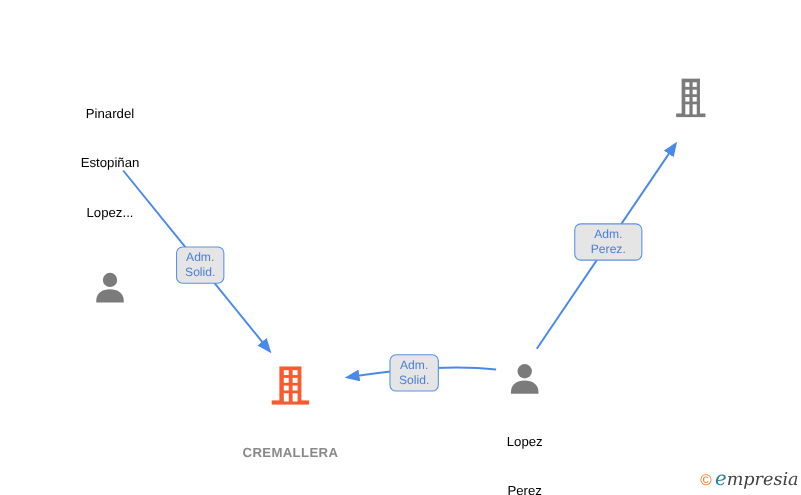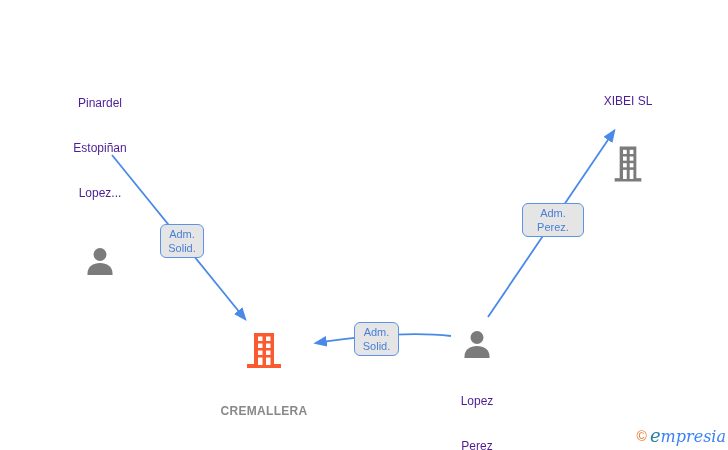--- a/index.html
+++ b/index.html
@@ -3,40 +3,40 @@
 <meta charset="utf-8">
 <style>
   html,body{margin:0;padding:0;background:#ffffff;}
   .canvas{
     position:relative;width:728px;height:450px;background:#ffffff;
     font-family:"Liberation Sans", sans-serif;overflow:hidden;
   }
   .edges-svg{position:absolute;left:0;top:0;width:728px;height:450px;z-index:1;}
   .node{position:absolute;z-index:2;display:flex;flex-direction:column;align-items:center;}
   .node-label{
-    color:#4c1d95;font-size:12px;line-height:15px;text-align:center;
+    color:#000000;font-size:12px;line-height:15px;text-align:center;
     white-space:pre;
   }
   .node-label.bold{font-weight:bold;color:#898989;letter-spacing:0.3px;}
   .icon-gap{height:16px;}
   .icon-gap-sm{height:7px;}
   .edge-label{
     position:absolute;z-index:3;background:#e5e5e5;
     border:1.5px solid #5b93e8;border-radius:6px;
     color:#4a7fd6;font-size:11px;line-height:14px;text-align:center;
     padding:2px 6px;box-sizing:border-box;
   }
   .footer{
     position:absolute;right:2px;bottom:4px;z-index:4;
     font-family:"DejaVu Serif", serif;font-style:italic;font-size:16px;
     display:flex;align-items:center;gap:3px;
   }
   .footer .copy{color:#ee7622;font-size:14px;font-style:normal;font-family:"Liberation Sans",sans-serif;}
   .footer .brand-e{color:#2b7fa3;font-size:18px;}
-  .footer .brand-rest{color:#3b82f6;}
+  .footer .brand-rest{color:#404040;}
   .person-icon svg{display:block;}
   .company-icon svg{display:block;}
 </style>
 </head>
 <body>
 
 <div class="canvas">
 
   <svg class="edges-svg">
     <defs>
@@ -61,23 +61,20 @@
     <div class="icon-gap"></div>
     <span class="person-icon">
       <svg width="30" height="29" viewBox="0 0 30 29" fill="#7b7b7b">
         <circle cx="15" cy="7.5" r="6.5"></circle>
         <path d="M2.5,28 v-1.5 c0-7 5.5-10.5 12.5-10.5 s12.5,3.5 12.5,10.5 v1.5 z"></path>
       </svg>
     </span>
   </div>
 
   <div class="node" style="left:568px;top:64px;width:120px;">
-    <div class="node-label">
-      <div>XIBEI SL</div>
-    </div>
     <div class="icon-gap-sm"></div>
     <span class="company-icon">
       <svg width="30" height="36" viewBox="0 0 36 42" fill="#7b7b7b">
         <rect x="2" y="38" width="32" height="4"></rect>
         <rect x="8" y="0" width="20" height="39"></rect>
         <g fill="#ffffff">
           <rect x="12" y="4" width="4.5" height="5"></rect>
             <rect x="20" y="4" width="4.5" height="5"></rect>
           <rect x="12" y="12" width="4.5" height="5"></rect>
             <rect x="20" y="12" width="4.5" height="5"></rect>

